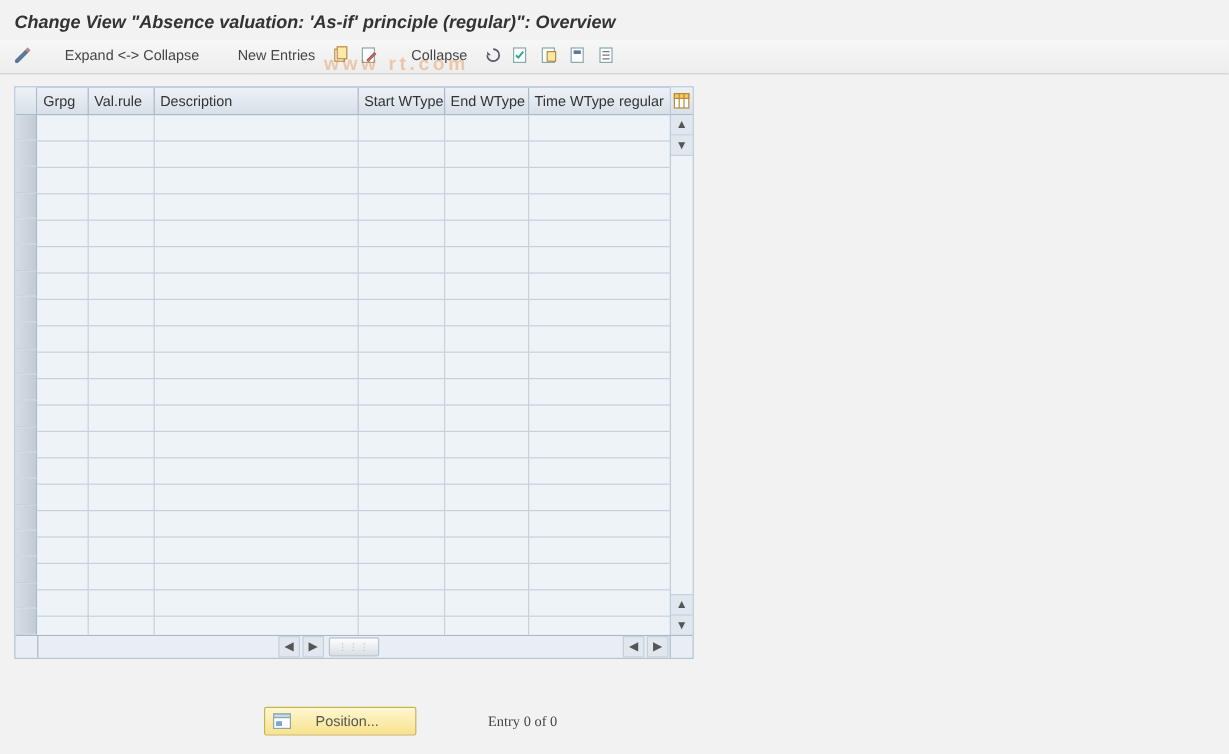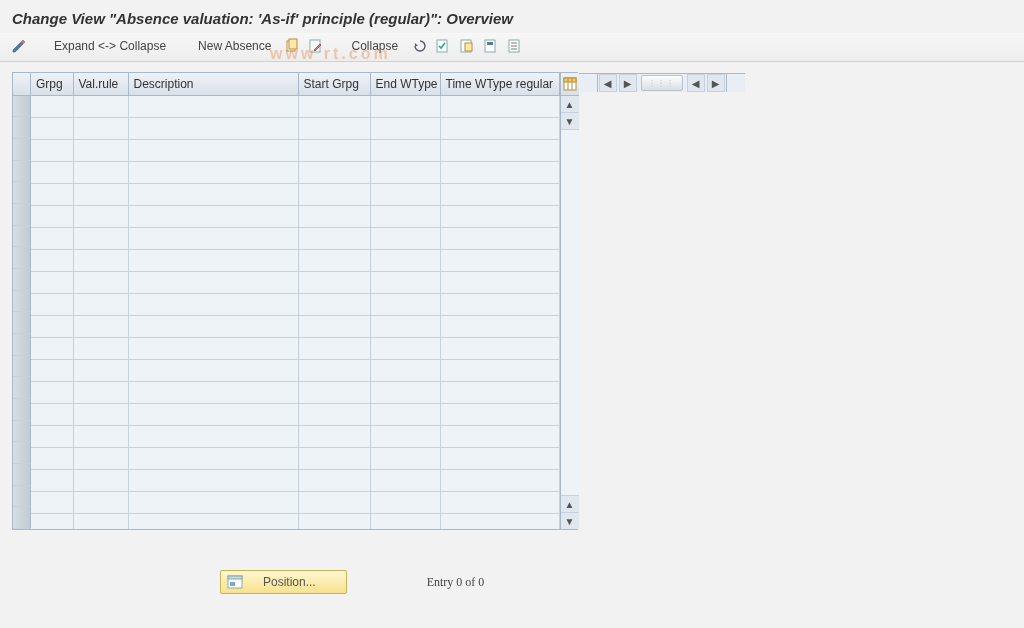--- a/index.html
+++ b/index.html
@@ -43,21 +43,21 @@
     border-radius:2px;
   }
   .toolbar .sep { width:8px; }
 
   .table-frame {
     margin: 10px 12px 0 12px;
     width: 564px;
     border: 1px solid #a9b9c9;
     background: #e8eef4;
     display: flex;
-    flex-direction: row;
+    flex-direction: column;
   }
   .grid-area {
     display: flex;
     height: 456px;
   }
   .row-selectors {
     width: 18px;
     display: flex;
     flex-direction: column;
     background: #e8eef4;
@@ -144,21 +144,21 @@
   .hthumb{
     width:40px;height:14px;background:linear-gradient(#fdfdfd,#d9dfe6);
     border:1px solid #b8c2cc;border-radius:2px;margin:0 3px;
     display:inline-flex;align-items:center;justify-content:center;color:#bbb;font-size:8px;letter-spacing:1px;
   }
 
   .footer-area{
     margin-top:40px;
     display:flex;
     align-items:center;
-    gap:80px;
+    gap:60px;
     padding-left:220px;
   }
   .position-btn{
     display:inline-flex;align-items:center;gap:20px;
     height:22px;padding:0 30px 0 6px;
     background:linear-gradient(#fff7d0,#f8e28e);
     border:1px solid #c9b25a;border-radius:2px;
     color:#555;
   }
   .position-btn .picon{
@@ -188,21 +188,21 @@
         <path d="M2 12 L10 4 L12 6 L4 14 L2 14 Z" fill="#5a78a0" stroke="#39567c" stroke-width="0.6"></path>
         <path d="M10 4 L12 2 L14 4 L12 6 Z" fill="#b88" stroke="#865" stroke-width="0.6"></path>
       </svg>
   </span>
   <span class="sep"></span>
   <span class="tbtn">
       <span>Expand &lt;-&gt; Collapse</span>
     </span>
   <span class="sep"></span>
   <span class="tbtn">
-      <span>New Absence</span>
+      <span>New Entries</span>
     </span>
 
   <span class="iconbtn">
     <svg class="icn" viewBox="0 0 16 16">
         <rect x="3" y="3" width="8" height="10" fill="#fff" stroke="#b88b3e"></rect>
         <rect x="5" y="1" width="8" height="10" fill="#ffe9a8" stroke="#b88b3e"></rect>
       </svg>
   </span>
   <span class="iconbtn">
     <svg class="icn" viewBox="0 0 16 16">
@@ -284,21 +284,21 @@
             <col style="width:170px">
           <col style="width:72px">
             <col style="width:70px">
             <col style="width:119px">
         </colgroup>
         <thead>
           <tr>
             <th>Grpg</th>
             <th>Val.rule</th>
             <th>Description</th>
-            <th>Start Grpg</th>
+            <th>Start WType</th>
             <th>End WType</th>
             <th>Time WType regular</th>
           </tr>
         </thead>
         <tbody>
           <tr>
               <td></td>
               <td></td>
               <td></td>
               <td></td>

